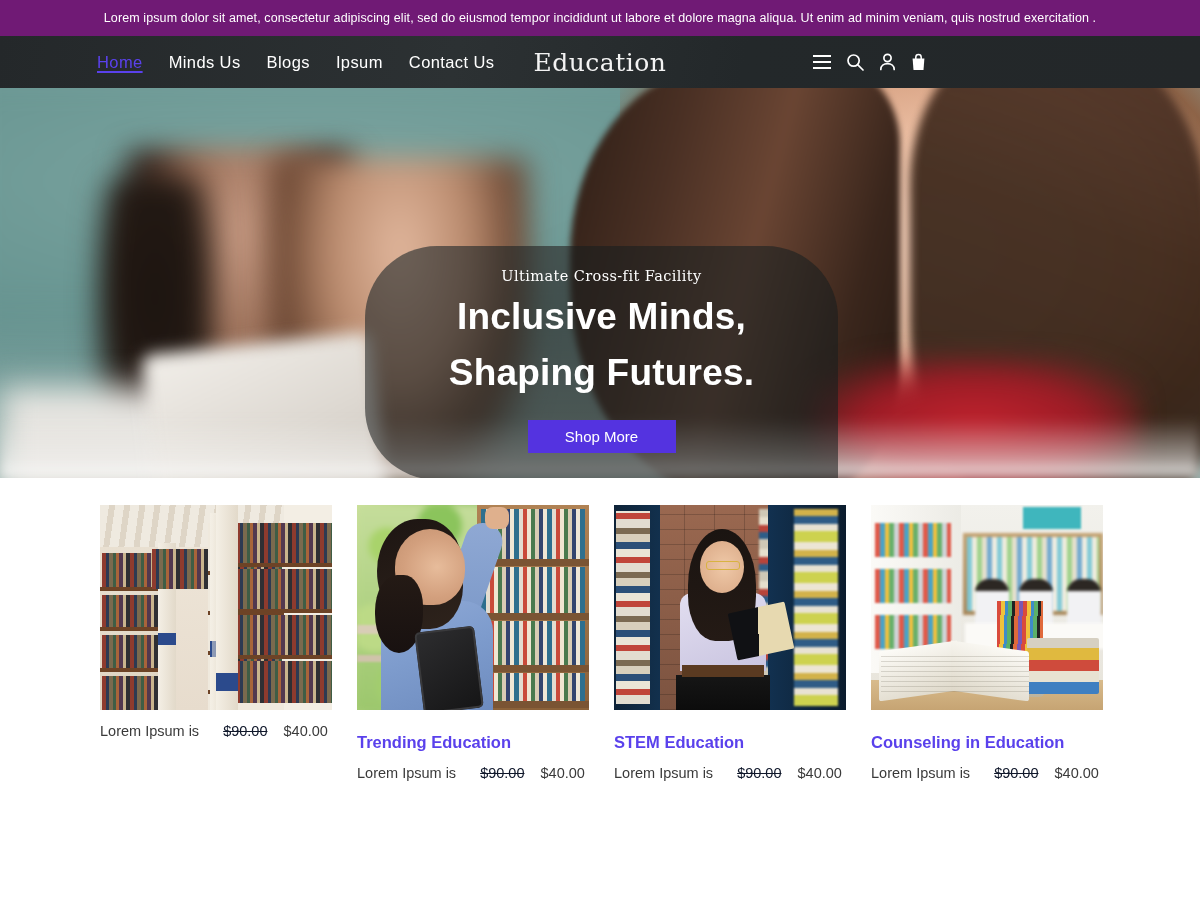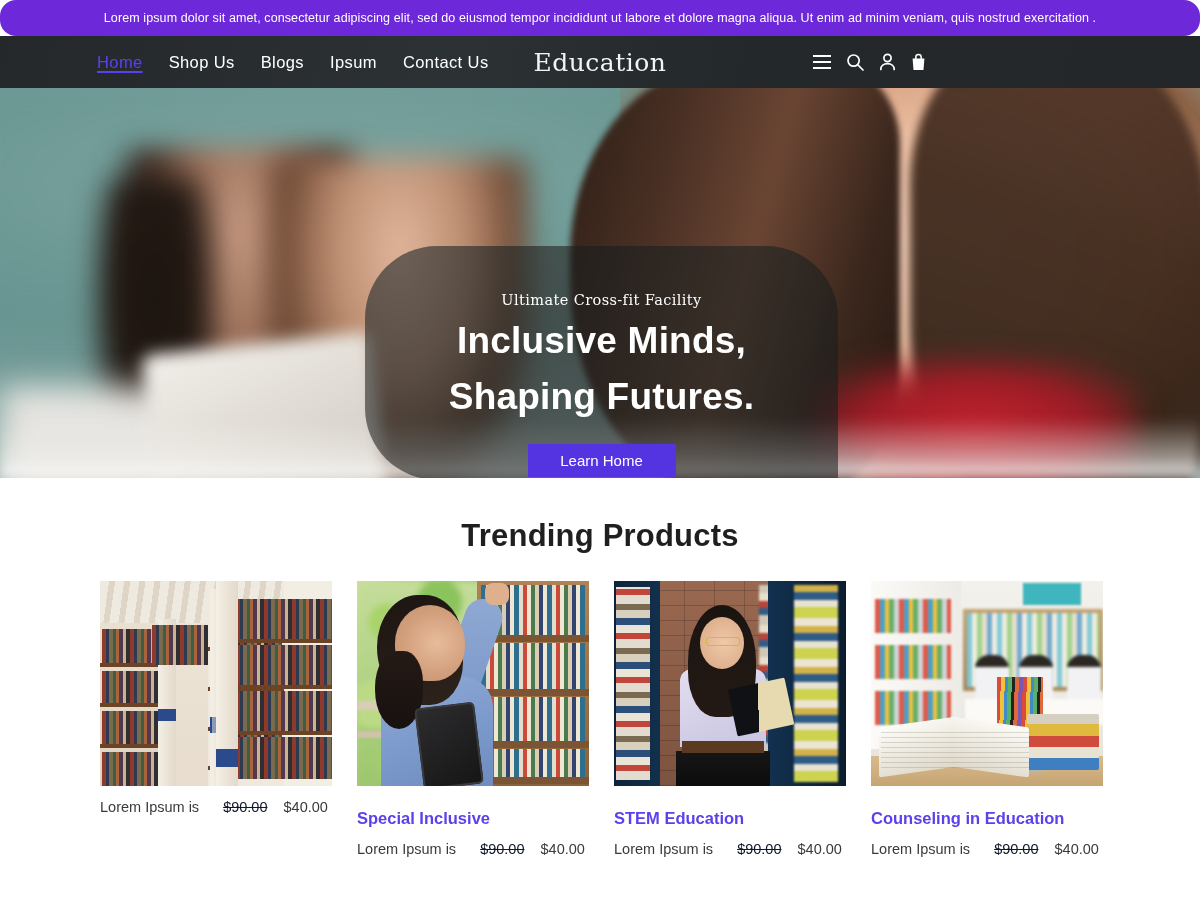--- a/index.html
+++ b/index.html
@@ -5,22 +5,22 @@
   * { box-sizing: border-box; margin: 0; padding: 0; }
   html, body {
     width: 1200px; height: 900px;
     font-family: "Liberation Sans", sans-serif;
     background: #ffffff; overflow: hidden;
   }
   .page { position: relative; width: 1200px; height: 900px; }
 
   
   .topbar {
-    height: 36px; background: #6d28d9;
-    display: flex; align-items: center; justify-content: center; border-radius: 16px;
+    height: 36px; background: #701a75;
+    display: flex; align-items: center; justify-content: center;
   }
   .topbar-text {
     color: #ffffff; font-size: 12.5px; letter-spacing: 0.1px;
     white-space: nowrap; font-family: "Liberation Sans", sans-serif;
   }
 
   
   .header {
     position: relative; height: 52px; background: #262a2b;
     display: flex; align-items: center; overflow: visible; z-index: 5;
@@ -135,21 +135,20 @@
     position: absolute; left: 365px; top: 158px;
     width: 473px; height: 234px;
     background: rgba(26,28,26,0.56);
     border-radius: 72px 72px 0 72px;
     -webkit-backdrop-filter: saturate(.7); backdrop-filter: saturate(.7);
   }
   .hero-content {
     position: absolute; left: 365px; top: 158px; width: 473px; height: 234px;
     display: flex; flex-direction: column; align-items: center;
     padding-top: 22px;
-    margin-top: 24px;
   }
   .hero-eyebrow {
     color: #ffffff; font-size: 14.5px; letter-spacing: 0.4px;
     font-family: "DejaVu Serif", serif;
   }
   .hero-title {
     color: #ffffff; font-size: 37px; line-height: 1.0; font-weight: 700;
     font-family: "Liberation Sans Narrow","Liberation Sans",sans-serif;
     text-align: center; margin-top: 14px; letter-spacing: .2px;
   }
@@ -338,21 +337,21 @@
 
   <div class="topbar">
     <span class="topbar-text">Lorem ipsum dolor sit amet, consectetur adipiscing elit, sed do eiusmod tempor incididunt ut labore et dolore magna aliqua. Ut enim ad minim veniam, quis nostrud exercitation .</span>
   </div>
 
   <div class="header">
     <div class="header-sheen"></div>
 
     <nav class="nav">
       <a class="nav-link active" href="#">Home</a>
-      <a class="nav-link" href="#">Shop Us</a>
+      <a class="nav-link" href="#">Minds Us</a>
       <a class="nav-link" href="#">Blogs</a>
       <a class="nav-link" href="#">Ipsum</a>
       <a class="nav-link" href="#">Contact Us</a>
     </nav>
 
     <div class="logo">Education</div>
 
     <div class="icons">
       <span>
         <svg width="18" height="14" viewBox="0 0 18 14">
@@ -402,26 +401,25 @@
     </div>
 
     <div class="hero-overlay"></div>
 
     <div class="hero-content">
       <div class="hero-eyebrow">Ultimate Cross-fit Facility</div>
       <h1 class="hero-title">
         <span>Inclusive Minds,</span>
         <span class="line2">Shaping Futures.</span>
       </h1>
-      <button class="hero-btn">Learn Home</button>
+      <button class="hero-btn">Shop More</button>
     </div>
   </section>
 
   <section class="products">
-    <h2 class="section-title">Trending Products</h2>
 
     <div class="card-row">
 
       <div class="card">
         <div class="card-img">
           <div class="sc lib1">
             <div class="ceil"></div>
             <div class="far"></div>
             <div class="books" style="left:2px;top:48px;width:56px;height:34px;"></div>
             <div class="wood" style="left:0;top:82px;width:60px;"></div>
@@ -481,21 +479,21 @@
             <div class="ledge" style="right:0;top:196px;width:112px;"></div>
             <div class="arm"></div>
               <div class="hand"></div>
             <div class="body"></div>
             <div class="hair"></div>
               <div class="head"></div>
               <div class="hair2"></div>
             <div class="tablet"></div>
           </div>
         </div>
-        <div class="card-title">Special Inclusive</div>
+        <div class="card-title">Trending Education</div>
         <div class="card-meta">
           <span>Lorem Ipsum is</span>
           <span><span class="price-old">$90.00</span>
           <span class="price-new" style="margin-left:12px;">$40.00</span></span>
         </div>
       </div>
 
       <div class="card">
         <div class="card-img">
           <div class="sc lib3">

